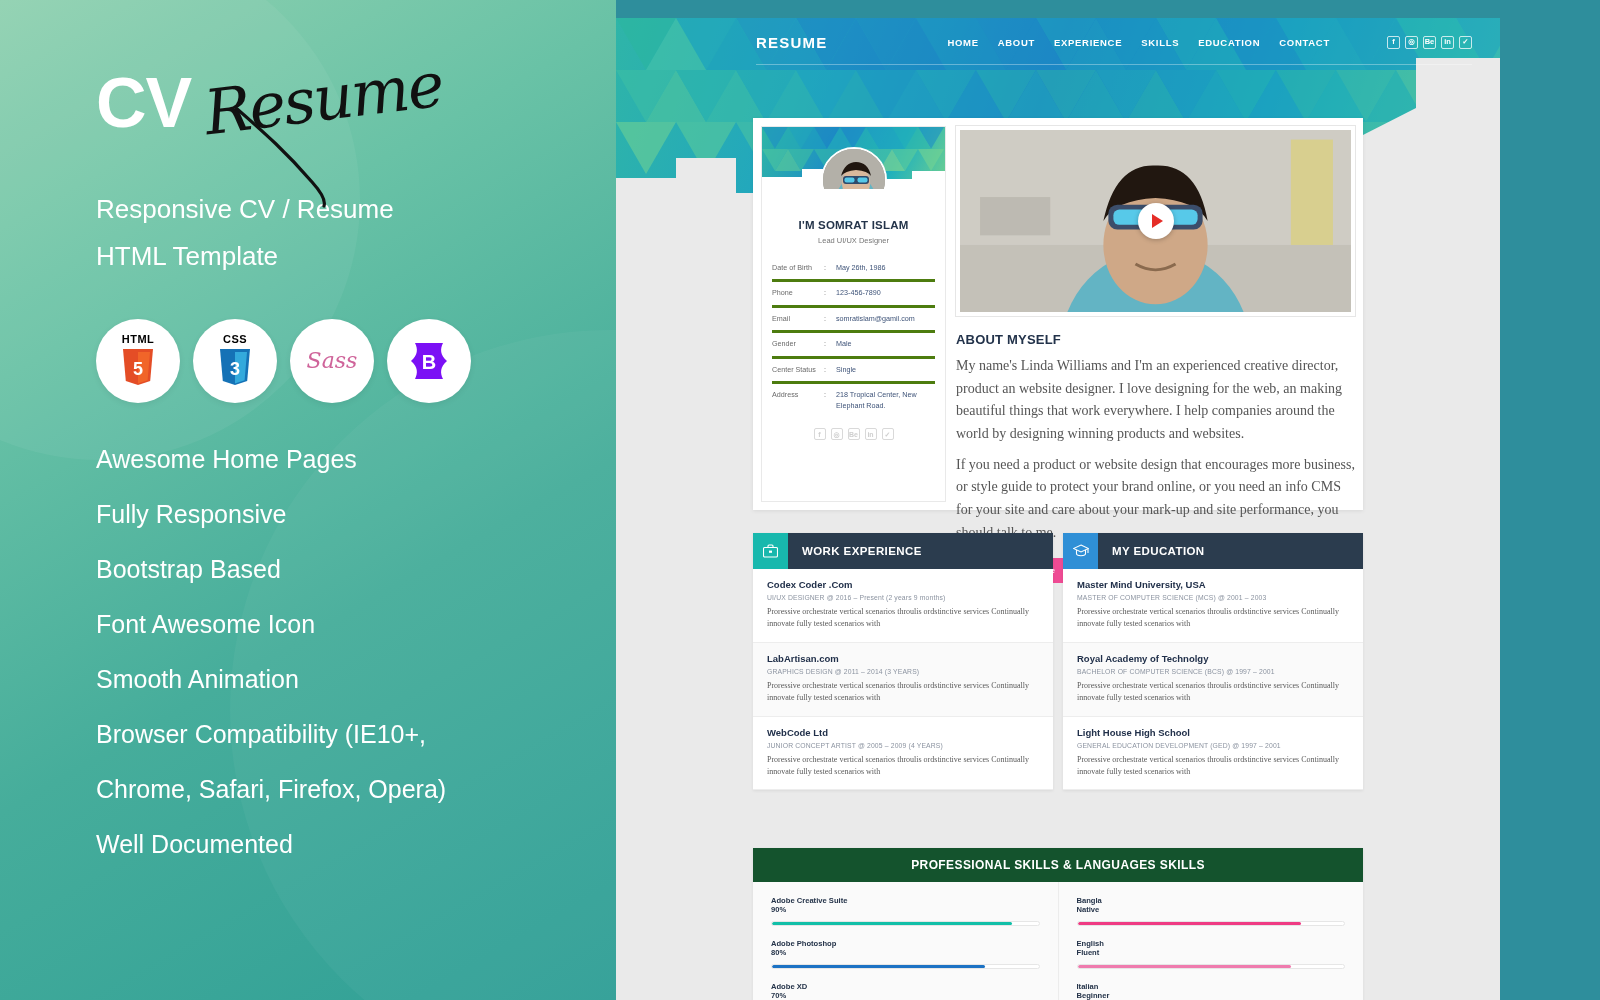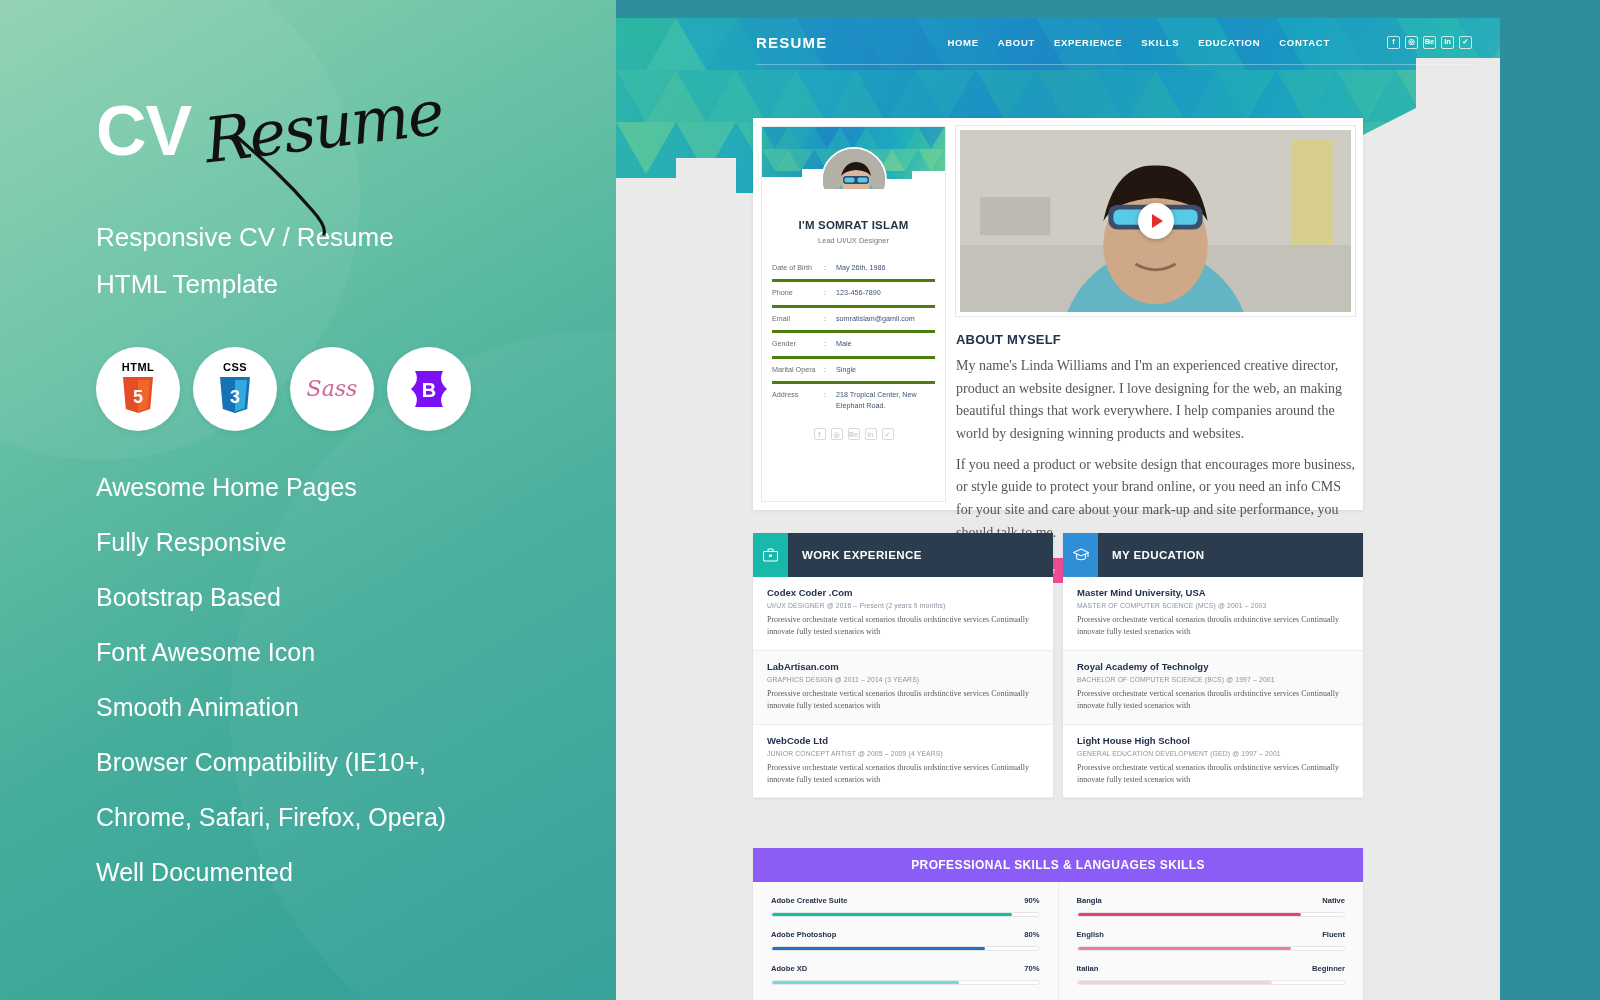--- a/index.html
+++ b/index.html
@@ -16,21 +16,21 @@
     background:linear-gradient(150deg,#8fd1b0 0%, #69c2a6 28%, #46ad9b 60%, #2f9f96 100%);
     overflow:hidden;
   }
   .promo-blob {
     position:absolute; border-radius:50%;
     background:rgba(255,255,255,0.055);
   }
   .blob-a { width:520px; height:520px; left:-160px; top:-60px; }
   .blob-b { width:760px; height:760px; left:230px; top:330px; background:rgba(255,255,255,0.04); }
 
-  .promo-inner { position:relative; padding:96px 0 0 96px; }
+  .promo-inner { position:relative; padding:68px 0 0 96px; }
 
   .logo-wrap { position:relative; height:112px; }
   .logo-cv {
     font-size:70px; font-weight:bold; color:#ffffff; letter-spacing:-1px;
     line-height:1; font-family:"Liberation Sans", sans-serif;
   }
   .logo-script {
     position:absolute; left:108px; top:-6px;
     font-family:"DejaVu Serif", serif; font-style:italic;
     font-size:62px; color:#111; letter-spacing:-2px;
@@ -159,21 +159,21 @@
     font-size:7.5px; font-weight:bold; padding:8px 16px; border:0; cursor:pointer;
     letter-spacing:.2px;
   }
 
   
   .two-col {
     position:absolute; left:137px; top:515px; width:610px;
     display:flex; gap:10px; z-index:6;
   }
   .panel { flex:1; background:#fafafa; box-shadow:0 1px 3px rgba(0,0,0,.07); }
-  .panel-head { display:flex; align-items:stretch; height:44px; background:#2b3c4e; }
+  .panel-head { display:flex; align-items:stretch; height:36px; background:#2b3c4e; }
   .panel-icon {
     width:35px; display:flex; align-items:center; justify-content:center;
     color:#fff; font-size:14px;
   }
   .ic-work { background:#18b8ad; }
   .ic-edu  { background:#2f8fd6; }
   .panel-title {
     display:flex; align-items:center; padding-left:14px;
     color:#fff; font-weight:bold; font-size:11.5px; letter-spacing:.4px;
   }
@@ -186,30 +186,30 @@
     font-family:"Liberation Serif", serif; font-size:8px; color:#5a5a5a;
     line-height:1.55; margin-top:5px;
   }
 
   
   .skills-panel {
     position:absolute; left:137px; top:830px; width:610px; z-index:6;
     background:#fff; box-shadow:0 1px 3px rgba(0,0,0,.07);
   }
   .skills-head {
-    height:34px; background:#8b5cf6; color:#fff; display:flex;
+    height:34px; background:#14532d; color:#fff; display:flex;
     align-items:center; justify-content:center;
     font-weight:bold; font-size:12px; letter-spacing:.4px;
   }
   .skills-body { display:flex; }
   .skills-col { flex:1; padding:14px 18px 10px 18px; }
   .skills-col.left { background:#fafafa; }
   .skills-col.right { background:#fafafa; border-left:1px solid #ececec; }
   .skill { margin-bottom:13px; }
-  .skill-top { display:flex; justify-content:space-between; font-size:7.6px; font-weight:bold; color:#243349; }
+  .skill-top { display:flex; justify-content:space-between; font-size:7.6px; font-weight:bold; color:#243349;flex-direction:column; }
   .track {
     height:5px; border-radius:3px; background:#fff; border:1px solid #e6e6e6; margin-top:7px; overflow:hidden;
   }
   .fill { height:100%; border-radius:3px; }
 </style>
 </head>
 <body>
 
 <div class="stage">
 
@@ -448,21 +448,21 @@
               <span class="pc-k">Email</span>
               <span class="pc-c">:</span>
               <span class="pc-v">somratislam@gamil.com</span>
             </div>
             <div class="pc-row">
               <span class="pc-k">Gender</span>
               <span class="pc-c">:</span>
               <span class="pc-v">Male</span>
             </div>
             <div class="pc-row">
-              <span class="pc-k">Marital Opera</span>
+              <span class="pc-k">Center Status</span>
               <span class="pc-c">:</span>
               <span class="pc-v">Single</span>
             </div>
             <div class="pc-row" style="border-bottom:0">
               <span class="pc-k">Address</span>
               <span class="pc-c">:</span>
               <span class="pc-v">218 Tropical Center, New Elephant Road.</span>
             </div>
           </div>
 

